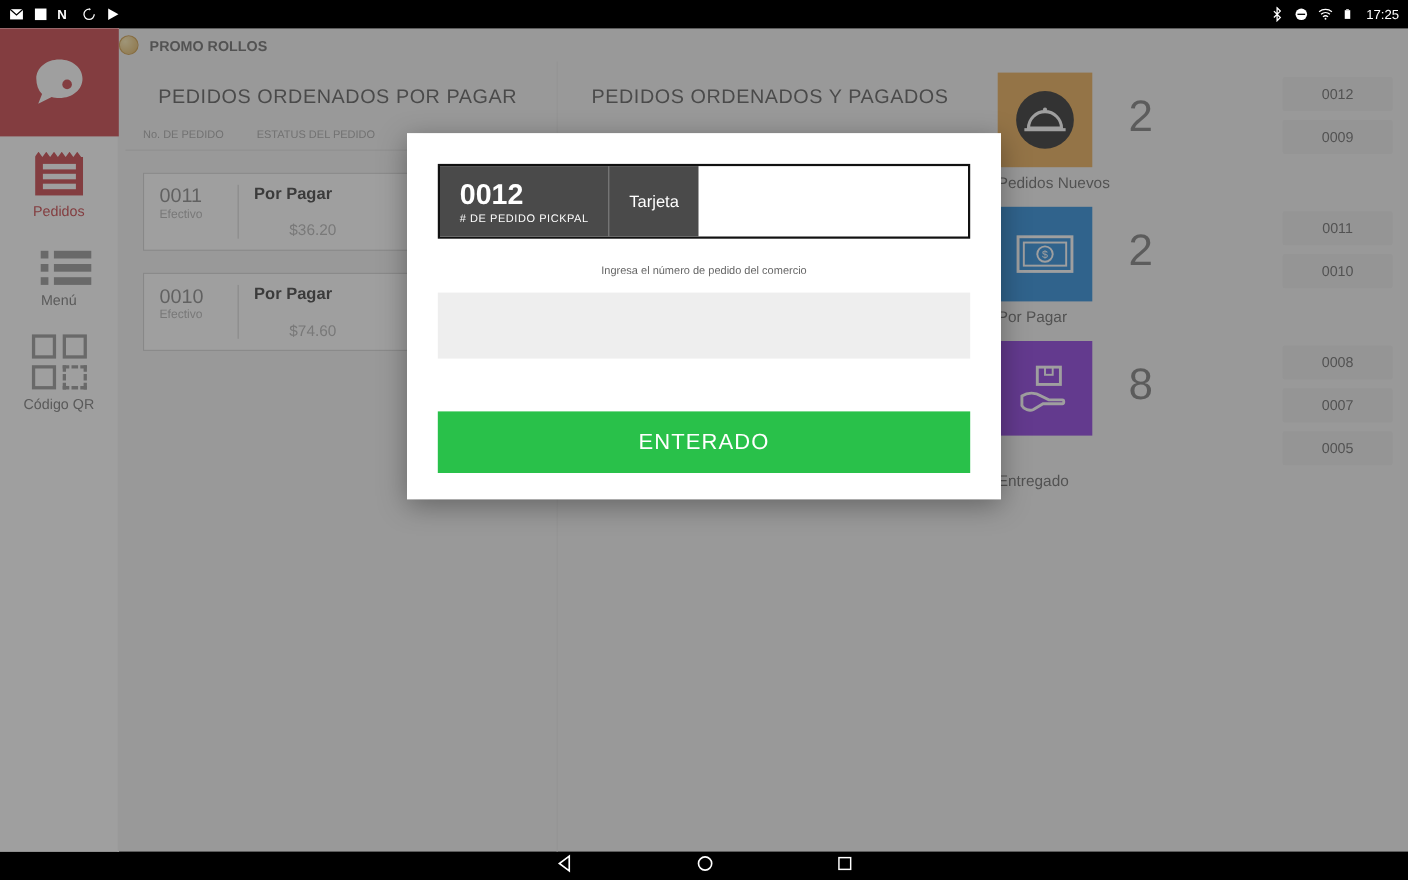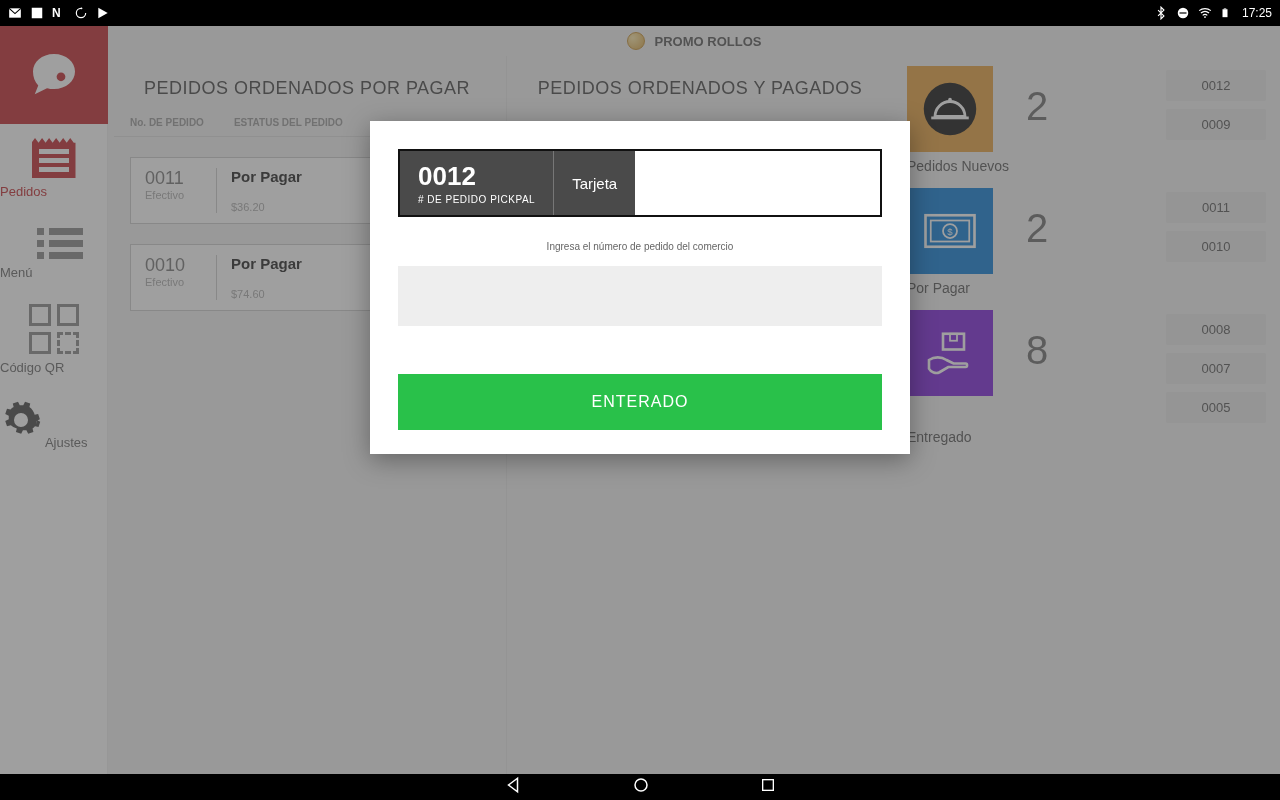--- a/index.html
+++ b/index.html
@@ -26,59 +26,59 @@
   .sidebar {
     width: 108px; background: #fff; height: 100%;
     display: flex; flex-direction: column; align-items: center;
     border-right: 1px solid #eee;
   }
   .logo-tile {
     width: 108px; height: 98px; background: #c1272d;
     display: flex; align-items: center; justify-content: center;
   }
   .nav-item {
-    width: 100%; padding: 14px 0 10px 0; 
+    width: 100%; padding: 14px 0 10px 0; text-align: center;
     color: #666; font-size: 13px;
   }
   .nav-item.active { color: #c1272d; }
   .nav-item .ic { margin: 0 auto 6px auto; }
 
   
   .main { flex: 1; display: flex; flex-direction: column; }
   .topbar {
-    height: 30px; display: flex; align-items: center; justify-content: center;
+    height: 30px; display: flex; align-items: center; justify-content: flex-start;
     gap: 10px; color: #555; font-size: 13px; font-weight: bold;
   }
   .topbar .coin {
     width: 18px; height: 18px; border-radius: 50%;
     background: radial-gradient(circle at 30% 30%, #ffe9a8, #d9a441);
     border: 1px solid #c89030;
   }
 
   .cols { flex: 1; display: flex; padding: 0 6px; gap: 6px; }
   .col-orders { flex: 1; }
   .col-paid { flex: 1; border-left: 1px solid #e6e6e6; }
   .section-title {
     text-align: center; color: #444; font-size: 18px;
     padding: 22px 0 18px 0; letter-spacing: .5px;
   }
   .tbl-head {
     display: flex; font-size: 10px; color: #999; padding: 0 16px 8px 16px;
-    border-bottom: 1px solid #ddd; gap: 30px; font-weight: bold;
+    border-bottom: 1px solid #ddd; gap: 30px;
   }
   .order-card {
     margin: 20px 16px; border: 1px solid #ccc; background: #fff;
     display: flex; padding: 10px 14px;
   }
   .order-card .left { width: 72px; border-right: 1px solid #ccc; padding-right: 10px; }
   .order-card .left .num { color: #777; font-size: 18px; }
   .order-card .left .pay { color: #aaa; font-size: 11px; }
   .order-card .right { padding-left: 14px; }
   .order-card .right .status { color: #222; font-weight: bold; font-size: 15px; }
-  .order-card .right .amount { color: #aaa; font-size: 11px; margin-top: 16px; }
+  .order-card .right .amount { color: #aaa; font-size: 14px; margin-top: 16px; margin-left: 32px; }
 
   
   .rail { width: 375px; padding: 10px 8px 0 8px; }
   .stat-row { display: flex; align-items: flex-start; gap: 14px; margin-bottom: 6px; }
   .stat-tile { width: 86px; height: 86px; display: flex; align-items: center; justify-content: center; }
   .tile-orange { background: #e7a03c; }
   .tile-blue { background: #0a7bd6; }
   .tile-purple { background: #7a1fd9; }
   .stat-count { font-size: 40px; color: #6b6b6b; width: 60px; text-align: center; padding-top: 18px; }
   .stat-pills { display: flex; flex-direction: column; gap: 8px; padding-top: 4px; flex:1; }
@@ -124,21 +124,21 @@
   .seg-dark .small { font-size: 10px; margin-top: 2px; letter-spacing: .5px; }
   .seg-mid { background: #4a4a4a; color: #fff; border-left: 1px solid #777; font-size: 15px; }
   .seg-date { background: #fff; color: #111; flex: 1; }
   .seg-date .lbl { font-size: 15px; }
   .seg-date .val { font-size: 19px; }
   .hint { text-align: center; color: #666; font-size: 10px; margin: 24px 0 14px 0; }
   .inp {
     background: #eee; border: none; width: 100%; height: 60px; padding: 0 14px; font-size: 16px;
   }
   .btn-ok {
-    background: #29c14a; color: #fff; font-size: 16px; letter-spacing: 1px;
+    background: #29c14a; color: #fff; font-size: 20px; letter-spacing: 1px;
     border: none; width: 100%; height: 56px; margin-top: 48px; cursor: pointer;
   }
 
   
   .qr-ic { display: grid; grid-template-columns: 22px 22px; grid-template-rows: 22px 22px; gap: 6px; }
   .qr-ic span { border: 3px solid #888; }
   .gear-ic { width: 42px; height: 42px; }
   .list-ic span { display:block; width:34px; height:7px; background:#888; margin:5px 0; position:relative;}
   .list-ic span::before{content:"";position:absolute;left:-12px;top:0;width:7px;height:7px;background:#888;}
   .receipt-ic { width:44px; height:40px; background:#c1272d; position:relative;
@@ -229,26 +229,20 @@
       <span>Menú</span>
     </div>
     <div class="nav-item">
       <div class="ic qr-ic" style="margin:0 auto 6px auto;width:50px">
           <span></span>
           <span></span>
           <span></span>
           <span style="border:3px dashed #888"></span>
         </div>
       <span>Código QR</span>
-    </div>
-    <div class="nav-item">
-      <svg class="ic gear-ic" viewBox="0 0 24 24">
-          <path fill="#444" d="M12 8a4 4 0 100 8 4 4 0 000-8zm9 4l2 1-1 3-2-.5a8 8 0 01-1.4 1.4l.5 2-3 1-1-2h-2l-1 2-3-1 .5-2A8 8 0 016.2 15L4 15.5l-1-3 2-1v-2l-2-1 1-3 2 .5A8 8 0 017.8 4.6L7.3 2.5l3-1 1 2h2l1-2 3 1-.5 2A8 8 0 0119.8 9l2-.5 1 3-2 1v2z"></path>
-        </svg>
-      <span>Ajustes</span>
     </div>
   </div>
 
   <div class="main">
     <div class="topbar">
       <span class="coin"></span>
       <span>PROMO ROLLOS</span>
     </div>
 
     <div class="cols">

